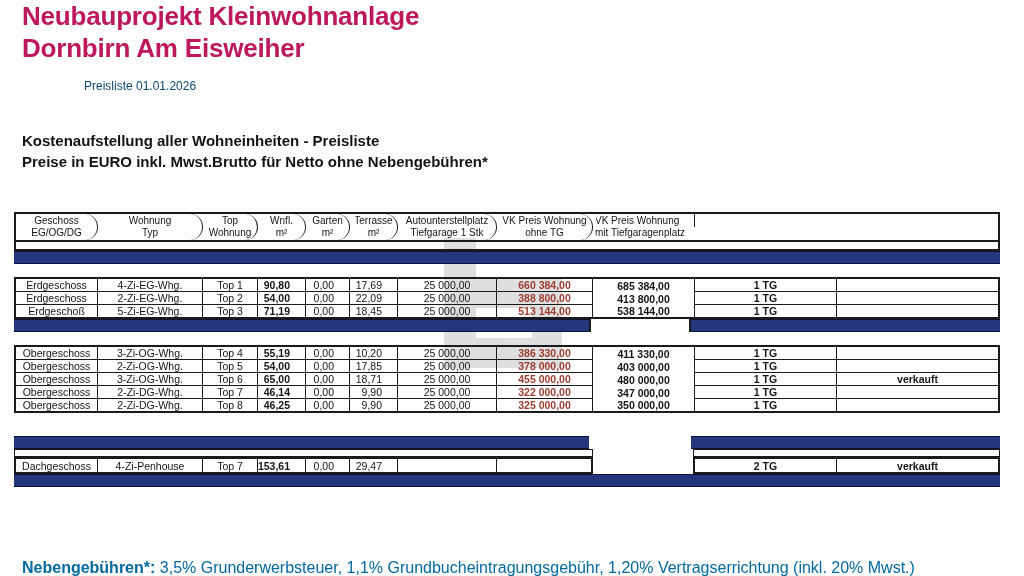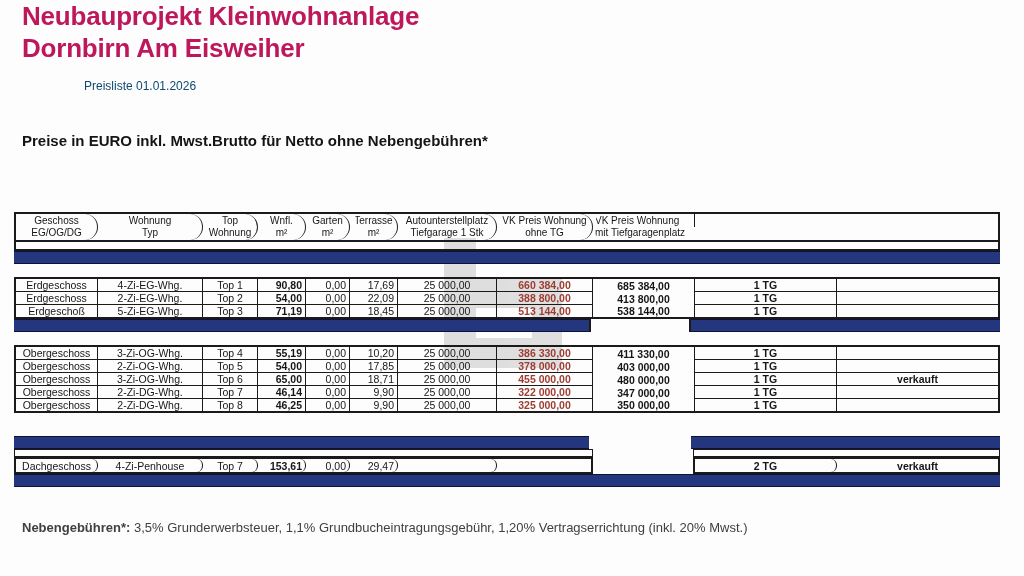--- a/index.html
+++ b/index.html
@@ -53,53 +53,54 @@
   .trow{display:flex;height:13px;}
   .sec .trow:last-child{height:12px;}
   .c{
     box-sizing:border-box;border-right:1px solid var(--line);border-bottom:1px solid var(--line);
     font-size:10.5px;line-height:12px;display:flex;align-items:center;justify-content:center;
     white-space:nowrap;overflow:hidden;
   }
   .sec .trow:last-child .c{border-bottom:none;}
   .c.mittg{border-bottom:none !important;}
   .c:last-child{border-right:none;flex:1;}
-  .c.num{justify-content:flex-end;padding-right:3px;}
+  .c.num{justify-content:flex-end;padding-right:15px;}
   .c.b{font-weight:bold;}
   .c.red{color:var(--price-red);}
   
   .thin-split{display:flex;height:8px;}
   .thin-split .tbox{box-sizing:border-box;border:1px solid var(--line);background:transparent;}
   .thin-split .left{width:579px;}
   .thin-split .right{margin-left:100px;flex:1;}
   .dachrow{display:flex;height:17px;}
   .dgrp{box-sizing:border-box;border:2px solid var(--line);display:flex;}
-  .dgrp .c{border-bottom:none;height:100%;border-radius:6px;}
+  .dgrp .c{border-bottom:none;height:100%;}
   .dgrp.left{width:579px;}
   .dgrp.right{margin-left:100px;flex:1;}
   
-  .footnote{position:absolute;left:22px;top:520px;font-size:13px;color:#404040;}
+  .footnote{position:absolute;left:22px;top:559px;font-size:16px;color:#0369a1;}
   .footnote b{font-weight:bold;}
 </style>
 </head>
 <body>
 
 <div class="wm">
   <div class="stem"></div>
   <div class="bowl"></div>
 </div>
 
 <h1 class="title">
   <span>Neubauprojekt Kleinwohnanlage</span><br>
   <span>Dornbirn Am Eisweiher</span>
 </h1>
 
 <div class="dateline">Preisliste 01.01.2026</div>
 
 <div class="subtitle">
+  <div>Kostenaufstellung aller Wohneinheiten - Preisliste</div>
   <div>Preise in EURO inkl. Mwst.Brutto für Netto ohne Nebengebühren*</div>
 </div>
 
 <div class="tablewrap">
 
   <div class="thead">
     <div class="hc w-geschoss">
       <span>Geschoss</span>
         <span>EG/OG/DG</span>
     </div>

